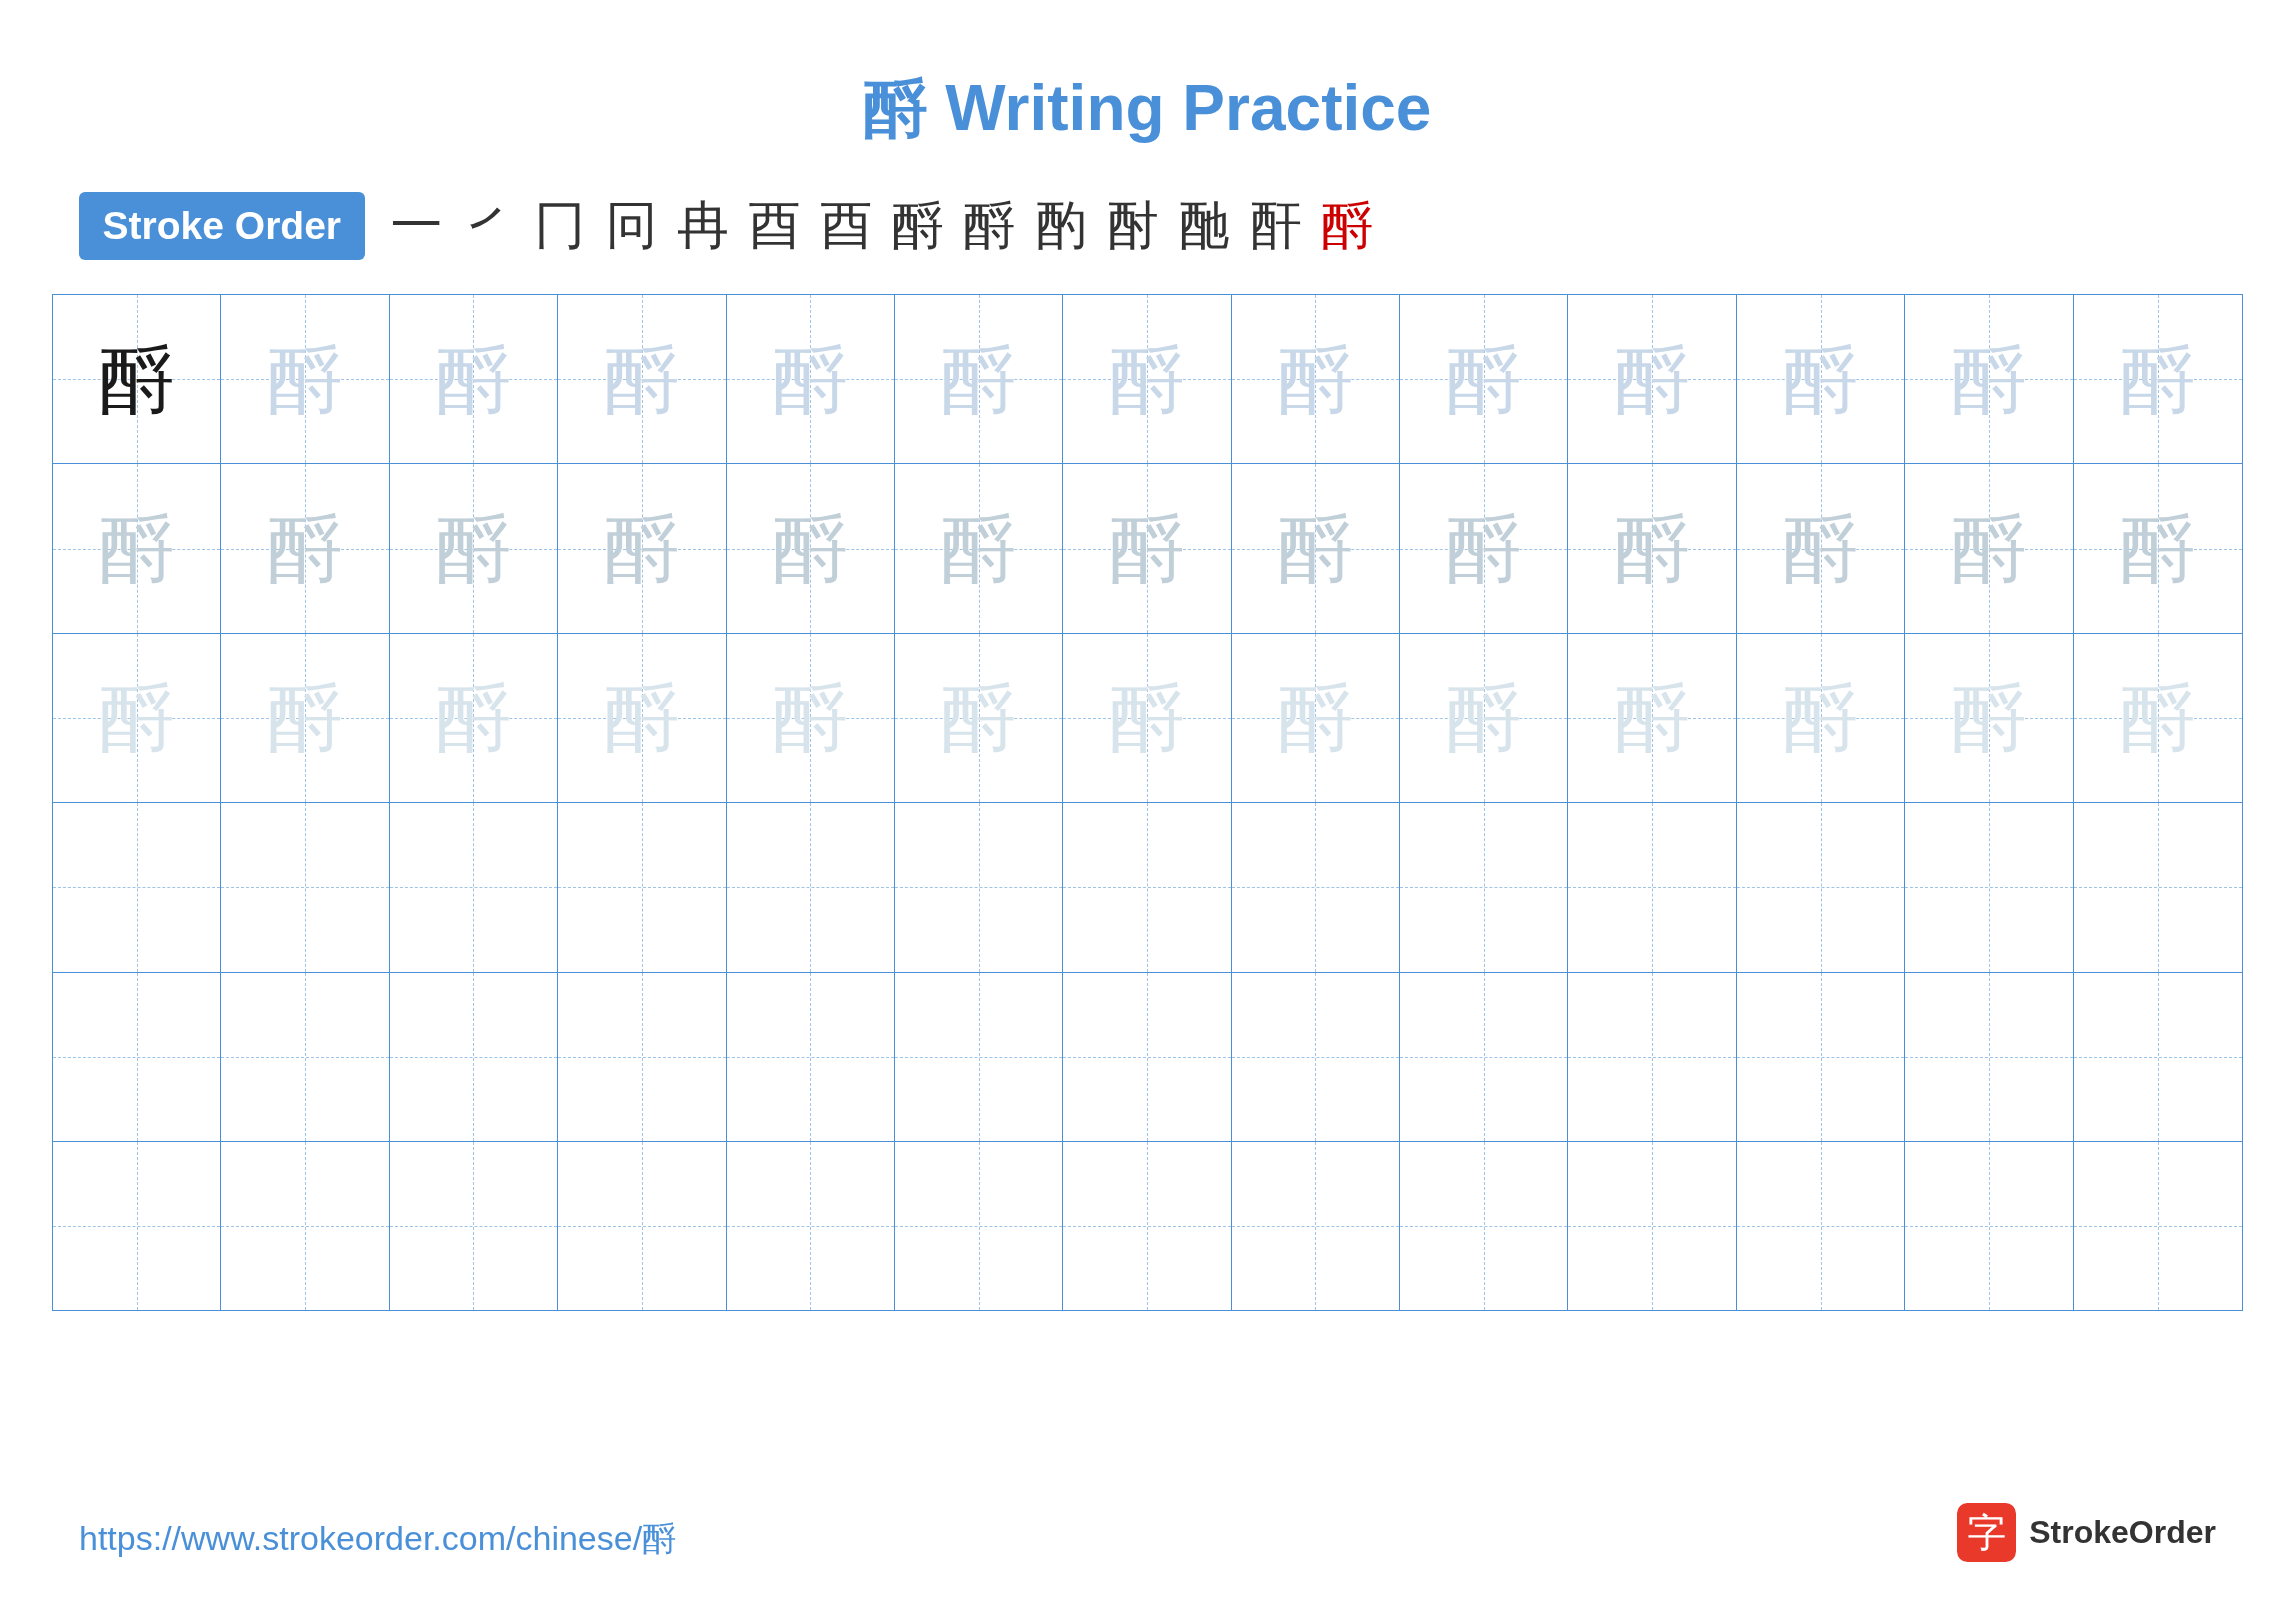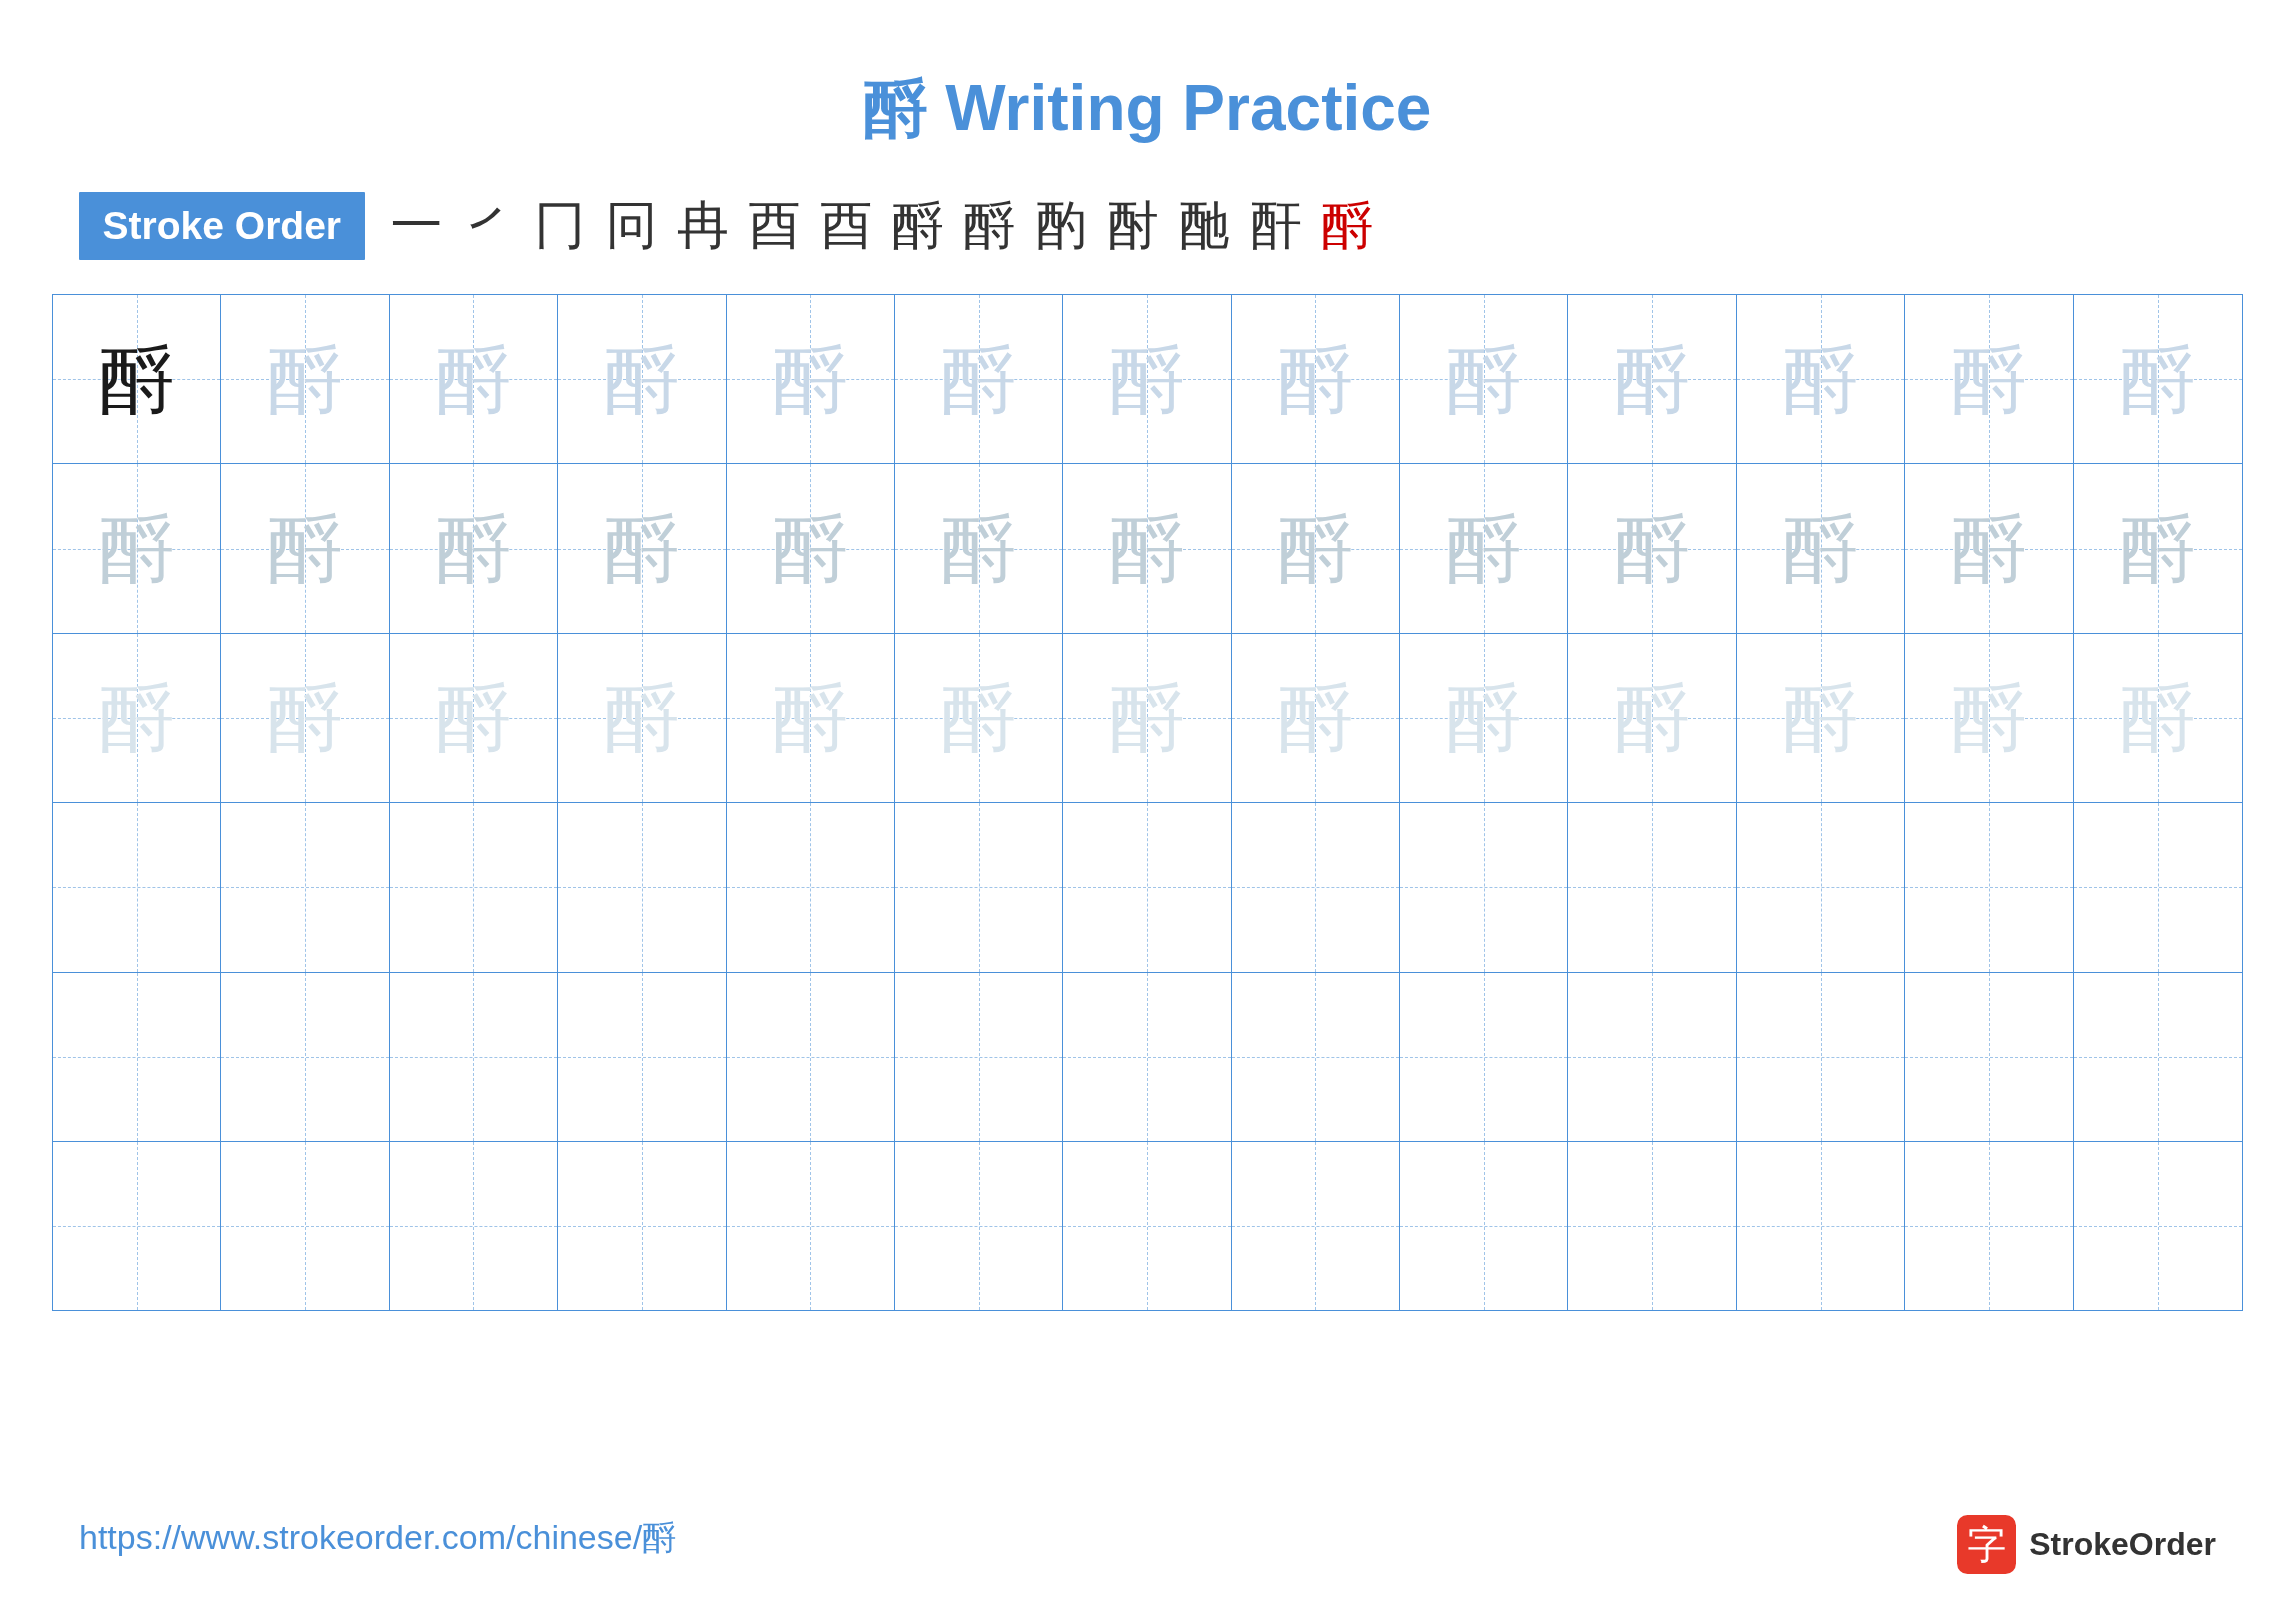--- a/index.html
+++ b/index.html
@@ -26,21 +26,21 @@
       align-items: center;
       padding: 0 79px;
       margin-bottom: 33px;
       gap: 26px;
     }
 
     .stroke-order-badge {
       background: #4A90D9;
       color: white;
       padding: 11.8px 23.6px;
-      border-radius: 1px;
+      border-radius: 6px;
       font-size: 39px;
       font-weight: bold;
       white-space: nowrap;
     }
 
     .stroke-sequence {
       display: flex;
       align-items: center;
       gap: 19.6px;
       font-size: 52px;
@@ -118,25 +118,25 @@
     .cell-char.medium {
       color: #c8d8e8;
     }
 
     .cell-char.light {
       color: #dde8f0;
     }
 
     .footer {
       position: absolute;
-      bottom: 48px;
+      bottom: 60px;
       left: 0;
       right: 0;
       display: flex;
-      align-items: flex-start;
+      align-items: flex-end;
       justify-content: space-between;
       padding: 0 79px;
     }
 
     .footer-url {
       color: #4A90D9;
       font-size: 34px;
     }
 
     .footer-logo {

